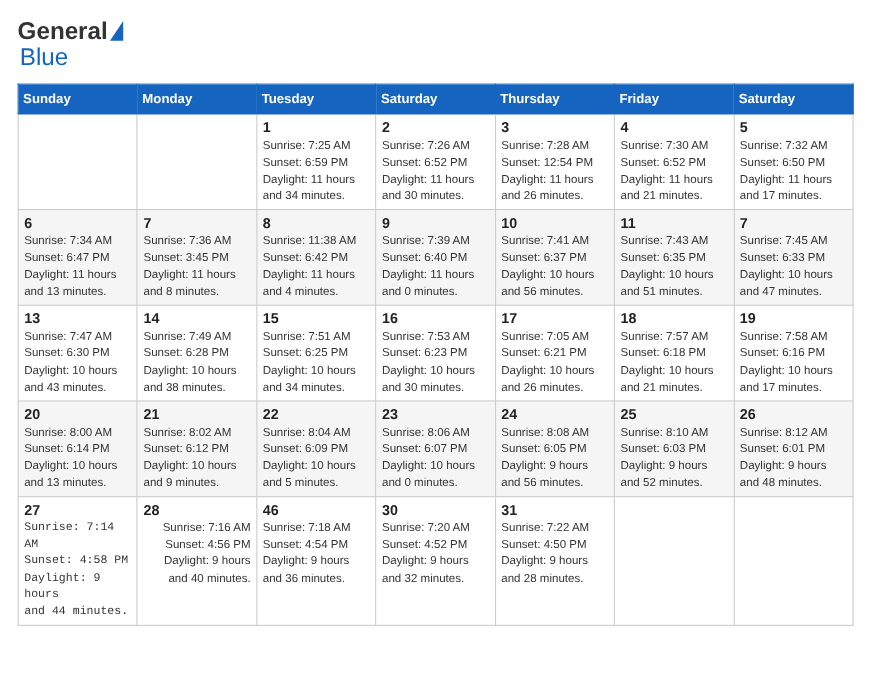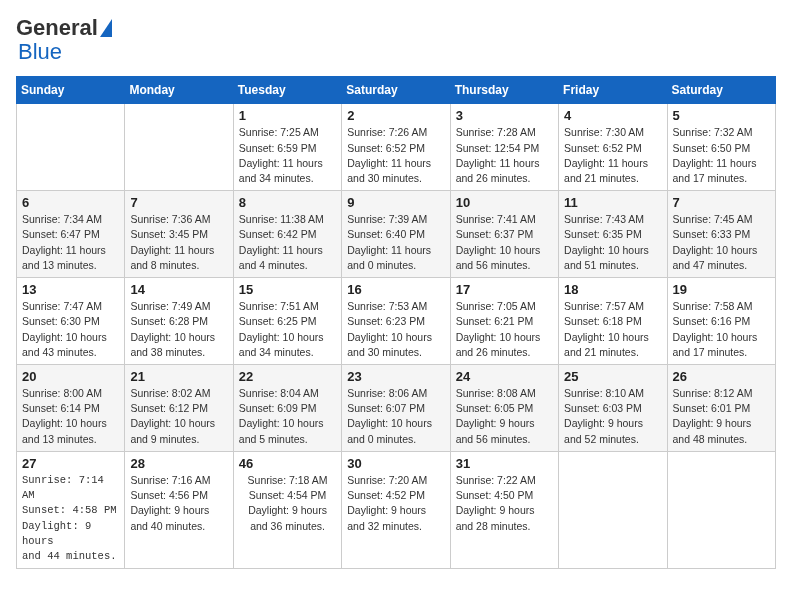--- a/index.html
+++ b/index.html
@@ -320,28 +320,28 @@
       <tr>
         <td>
           <span class="day-num">27</span>
           <div class="day-info" style="white-space: pre-line; font-family: Liberation Mono, monospace;">Sunrise: 7:14 AM
 Sunset: 4:58 PM
 Daylight: 9 hours
 and 44 minutes.</div>
         </td>
         <td>
           <span class="day-num">28</span>
-          <div class="day-info" style="white-space: pre-line;">Sunrise: 7:16 AM
+          <div class="day-info" style="white-space: pre-line; text-align: right;">Sunrise: 7:16 AM
 Sunset: 4:56 PM
 Daylight: 9 hours
 and 40 minutes.</div>
         </td>
         <td>
           <span class="day-num">46</span>
-          <div class="day-info" style="white-space: pre-line; text-align: center;">Sunrise: 7:18 AM
+          <div class="day-info" style="white-space: pre-line;">Sunrise: 7:18 AM
 Sunset: 4:54 PM
 Daylight: 9 hours
 and 36 minutes.</div>
         </td>
         <td>
           <span class="day-num">30</span>
           <div class="day-info" style="white-space: pre-line;">Sunrise: 7:20 AM
 Sunset: 4:52 PM
 Daylight: 9 hours
 and 32 minutes.</div>

